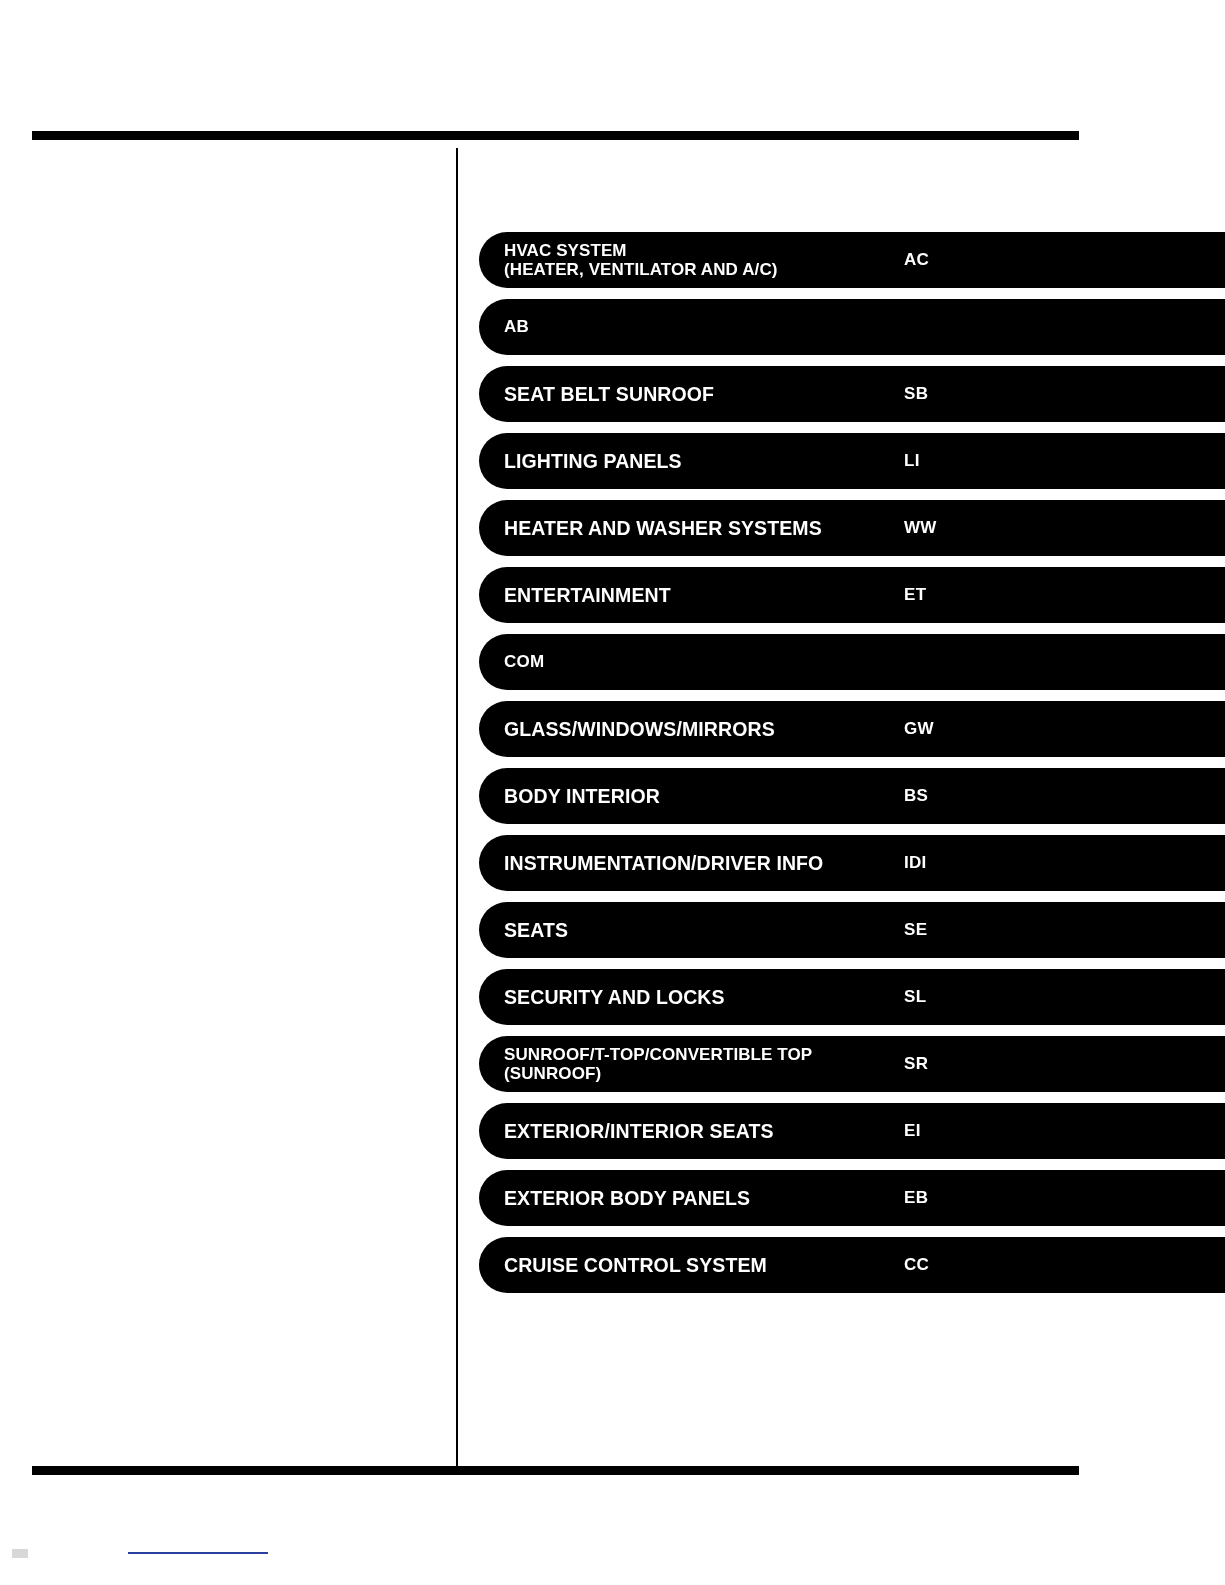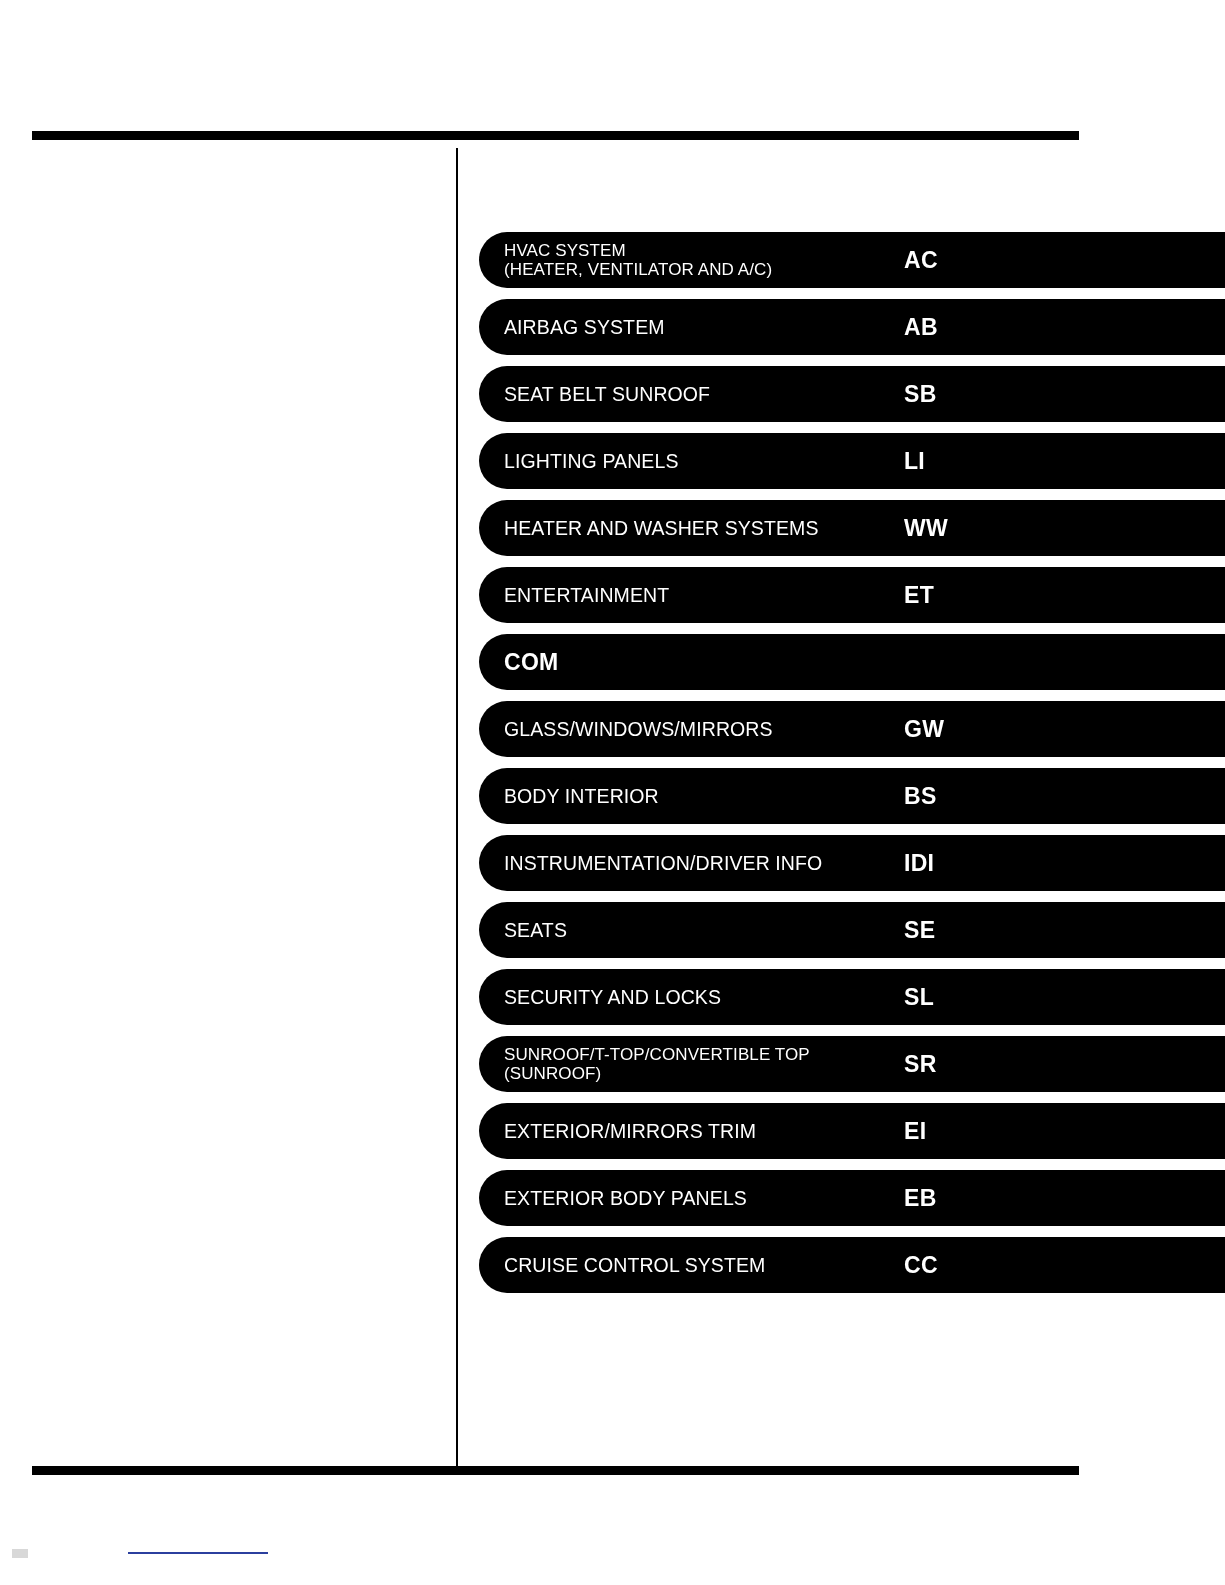--- a/index.html
+++ b/index.html
@@ -60,33 +60,33 @@
     align-items: center;
     color: #ffffff;
     box-sizing: border-box;
     padding-left: 25px;
   }
 
   .row-title {
     flex: 0 0 auto;
     width: 400px;
     font-size: 19.5px;
-    font-weight: normal;
+    font-weight: bold;
     letter-spacing: 0.1px;
     line-height: 21px;
     white-space: pre-line;
   }
   .row-title.two-line {
     font-size: 17px;
     line-height: 19px;
   }
 
   .row-code {
     flex: 0 0 auto;
-    font-size: 23px;
+    font-size: 17px;
     font-weight: bold;
     letter-spacing: 0.3px;
   }
 
   
   .footer-artifact {
     position: absolute;
     left: 12px;
     top: 1549px;
     width: 16px;
@@ -110,21 +110,20 @@
   <div class="rule top"></div>
   <div class="v-divider"></div>
 
   <div class="index-list">
       <div class="index-row">
         <div class="row-title two-line">HVAC SYSTEM
 (HEATER, VENTILATOR AND A/C)</div>
         <div class="row-code">AC</div>
       </div>
       <div class="index-row">
-        <div class="row-title">AIRBAG SYSTEM</div>
         <div class="row-code">AB</div>
       </div>
       <div class="index-row">
         <div class="row-title">SEAT BELT SUNROOF</div>
         <div class="row-code">SB</div>
       </div>
       <div class="index-row">
         <div class="row-title">LIGHTING PANELS</div>
         <div class="row-code">LI</div>
       </div>
@@ -158,21 +157,21 @@
       <div class="index-row">
         <div class="row-title">SECURITY AND LOCKS</div>
         <div class="row-code">SL</div>
       </div>
       <div class="index-row">
         <div class="row-title two-line">SUNROOF/T-TOP/CONVERTIBLE TOP
 (SUNROOF)</div>
         <div class="row-code">SR</div>
       </div>
       <div class="index-row">
-        <div class="row-title">EXTERIOR/MIRRORS TRIM</div>
+        <div class="row-title">EXTERIOR/INTERIOR SEATS</div>
         <div class="row-code">EI</div>
       </div>
       <div class="index-row">
         <div class="row-title">EXTERIOR BODY PANELS</div>
         <div class="row-code">EB</div>
       </div>
       <div class="index-row">
         <div class="row-title">CRUISE CONTROL SYSTEM</div>
         <div class="row-code">CC</div>
       </div>

